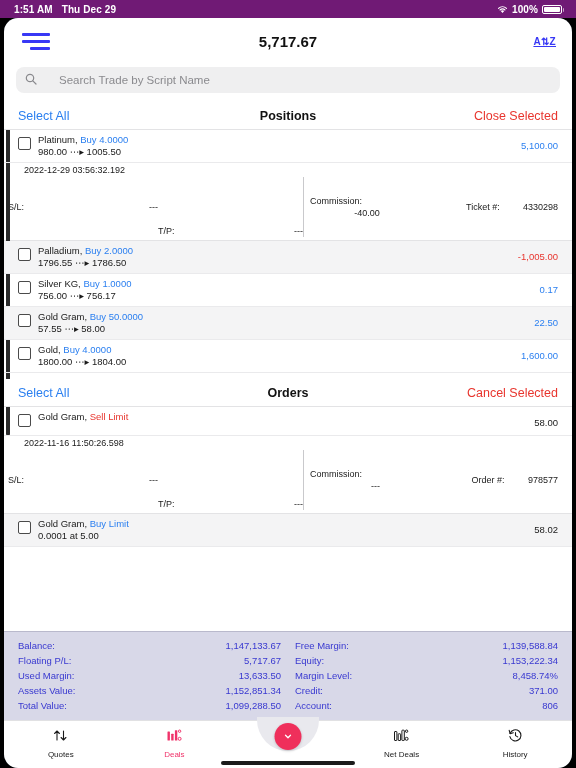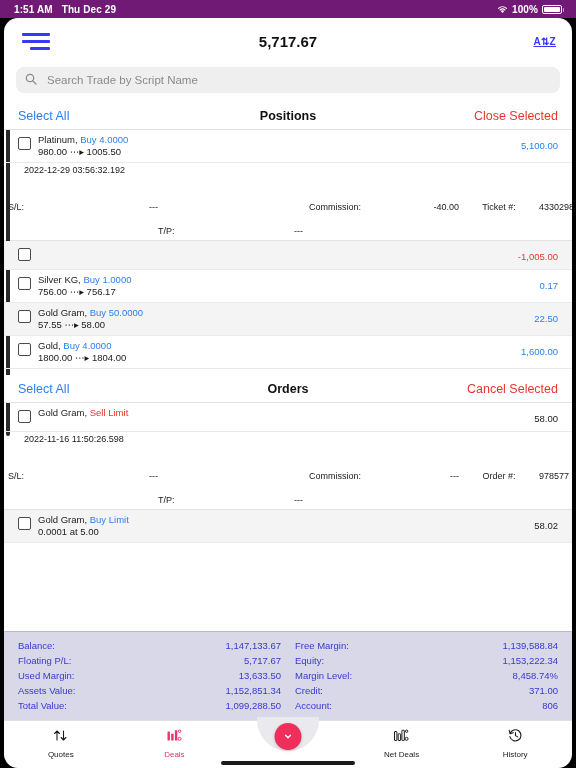--- a/index.html
+++ b/index.html
@@ -63,21 +63,21 @@
   }
   .sort-btn{
     margin-left:auto; font-size:10px; font-weight:bold; color:#3838f5;
     text-decoration:underline; letter-spacing:.3px; cursor:pointer; z-index:2;
   }
 
   
   .search-wrap{ flex:0 0 38px; padding:3px 12px 9px 12px; background:#fff; }
   .search-box{
     height:26px; background:#efeff0; border-radius:8px;
-    display:flex; align-items:center; gap:10px; padding:0 9px;
+    display:flex; align-items:center; gap:22px; padding:0 9px;
   }
   .search-box svg{ flex:0 0 auto; }
   .search-input{
     border:0; outline:0; background:transparent; width:100%;
     font-family:"Liberation Sans", sans-serif; font-size:11.5px; color:#333;
   }
   .search-input::placeholder{ color:#8a8a8e; }
 
   
   .list-area{
@@ -131,21 +131,21 @@
     display:flex; align-items:center; font-size:9px; color:#1a1a1a;
     padding:1px 14px 3px 4px; background:#fff; border-bottom:1px solid #e3e3e5;
     line-height:12px;
   }
   .dcell{ display:flex; }
   .dlabel{ }
   .dval{ text-align:right; }
   .d1{ width:150px; } .d1 .dlabel{ width:80px; } .d1 .dval{ width:70px; }
   .d2{ width:145px;margin-top:48px; } .d2 .dlabel{ width:75px; } .d2 .dval{ width:70px; }
   .dsep{ width:1px; align-self:stretch; background:#c9c9cc; margin:0 6px 0 0; }
-  .d3{ width:150px; } .d3 .dlabel{ width:80px; } .d3 .dval{ width:70px; }
+  .d3{ width:150px;flex-direction:column; } .d3 .dlabel{ width:80px; } .d3 .dval{ width:70px; }
   .d4{ flex:1 1 auto; } .d4 .dlabel{ width:80px;text-align:center; } .d4 .dval{ flex:1 1 auto; }
 
   .list-filler{ background:#fff; }
 
   
   .summary{
     flex:0 0 auto; background:#d8d8e8; border-top:1px solid #b9b9cc;
     padding:6px 14px 7px 14px;
     display:grid; grid-template-columns:1fr 1fr; column-gap:14px; row-gap:0;
   }
@@ -267,20 +267,25 @@
       </span>
       <span class="dcell d4">
         <span class="dlabel">Ticket #:</span>
         <span class="dval">4330298</span>
       </span>
     </div>
 
     <div class="row alt">
       <div class="chk"></div>
       <div class="row-main">
+        <div class="row-l1">
+          <span>Palladium,</span>
+          <span class="side-buy">Buy 2.0000</span>
+        </div>
+        <div class="row-l2">1796.55 ⋯▸ 1786.50</div>
       </div>
       <div class="row-pl pl-neg">-1,005.00</div>
     </div>
 
     <div class="row">
       <div class="chk"></div>
       <div class="row-main">
         <div class="row-l1">
           <span>Silver KG,</span>
           <span class="side-buy">Buy 1.0000</span>

